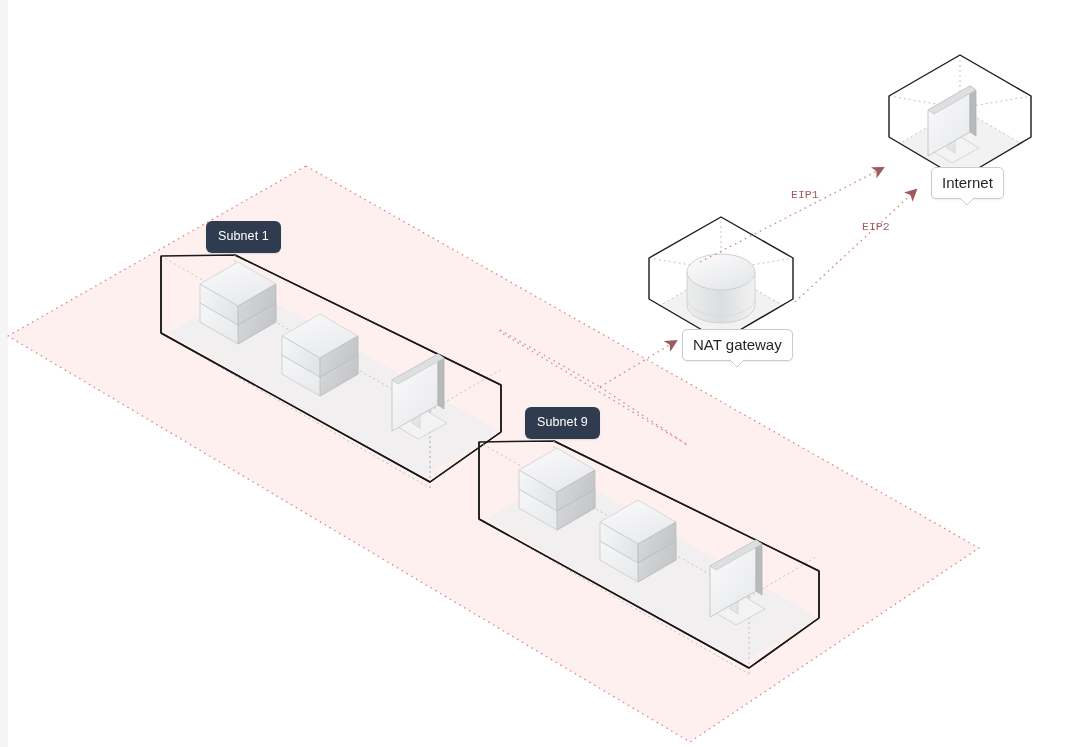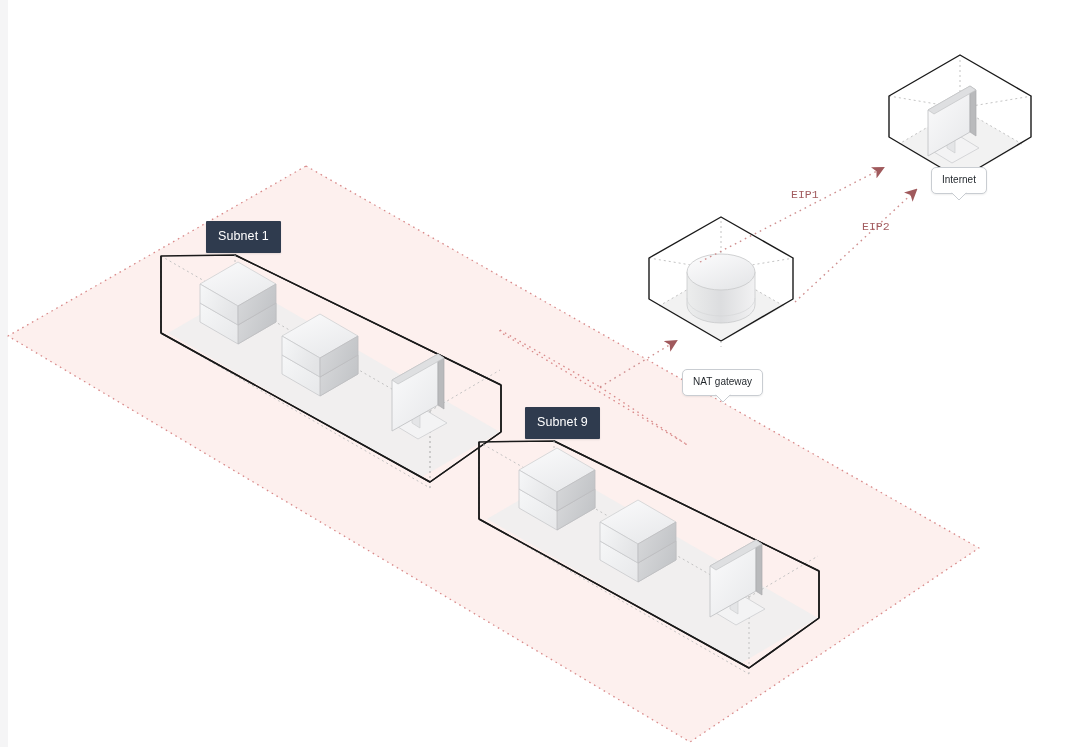--- a/index.html
+++ b/index.html
@@ -24,35 +24,35 @@
   }
   #scene {
     position: absolute;
     left: 0; top: 0;
     width: 1068px; height: 747px;
   }
   .badge {
     position: absolute;
     background: #2f3b4e;
     color: #ffffff;
-    border-radius: 1px;
+    border-radius: 6px;
     font-size: 12.5px;
     line-height: 1;
     padding: 9px 12px 10px 12px;
     white-space: nowrap;
     letter-spacing: .1px;
     box-shadow: 0 1px 2px rgba(0,0,0,.10);
   }
   .tip {
     position: absolute;
     background: #ffffff;
     color: #1f2429;
     border: 1px solid #c9cdd2;
     border-radius: 5px;
-    font-size: 10px;
+    font-size: 15px;
     line-height: 1;
     padding: 7px 10px 8px 10px;
     white-space: nowrap;
     box-shadow: 0 1px 2px rgba(0,0,0,.07);
   }
   .tip .chev {
     position: absolute;
     left: 50%;
     bottom: -9px;
     transform: translateX(-50%);
@@ -253,21 +253,21 @@
   </svg>
 
   <div class="badge" style="left:206px; top:221px;">
     <span>Subnet 1</span>
   </div>
 
   <div class="badge" style="left:525px; top:407px;">
     <span>Subnet 9</span>
   </div>
 
-  <div class="tip" style="left:682px; top:329px;margin-top:40px;">
+  <div class="tip" style="left:682px; top:329px;">
     <span>NAT gateway</span>
     <span class="chev">
       <svg width="18" height="10" viewBox="0 0 18 10">
         <path d="M 1 0 L 9 8 L 17 0" fill="#ffffff" stroke="#c9cdd2" stroke-width="1"></path>
         <path d="M 1 0 L 17 0" stroke="#ffffff" stroke-width="1.6"></path>
       </svg>
     </span>
   </div>
 
   <div class="tip" style="left:931px; top:167px;">

